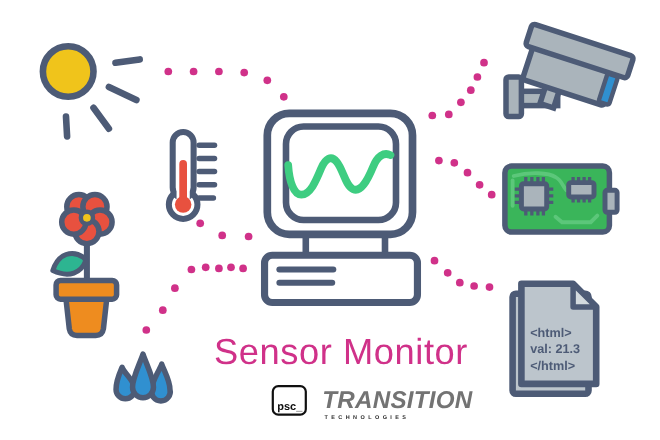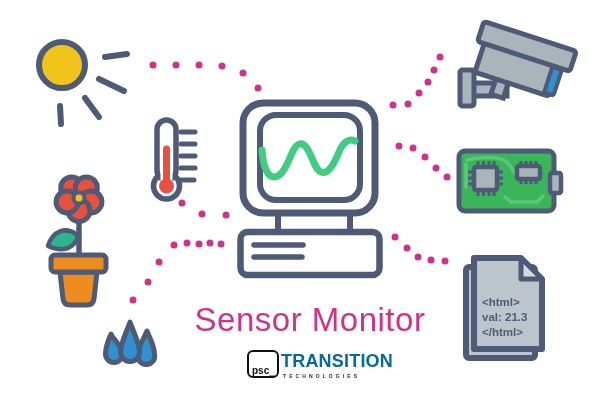--- a/index.html
+++ b/index.html
@@ -2,25 +2,25 @@
 <html style="--c-outline: #4d5b76; --c-magenta: #d03189; --c-sun: #f0c41b; --c-red: #e8513f; --c-orange: #ee8c1f; --c-water: #3090d0; --c-wave: #3ecd81; --c-board: #3ab55a; --c-trace: #5cc77a; --c-gray: #aab4bb; --c-paper: #bcc5cc; --c-fold: #d3dade;"><head>
 <meta charset="utf-8">
 <style>
   html,body{margin:0;padding:0;background:#fff;}
   .canvas{position:relative;width:600px;height:400px;background:#ffffff;overflow:hidden;
           font-family:"Liberation Sans",sans-serif;}
   svg{position:absolute;left:0;top:0;}
   .ol{stroke:var(--c-outline);}
   .page-title{position:absolute;left:188px;top:289px;width:244px;text-align:center;
               font-size:33px;font-weight:400;letter-spacing:.5px;color:var(--c-magenta);margin-top:12px;}
-  .logo{position:absolute;left:247px;top:350px;display:flex;gap:2px;align-items:flex-start;}
+  .logo{position:absolute;left:247px;top:350px;display:flex;gap:14px;align-items:flex-start;}
   .logo-box{width:28px;height:24px;border:2.5px solid #101010;border-radius:6px;
             position:relative;background:#fff;}
   .logo-box span{position:absolute;left:3px;bottom:0;font-size:10px;font-weight:bold;color:#101010;}
-  .brand{font-size:18px;font-weight:bold;color:#0369a1;line-height:1.05;
+  .brand{font-size:22px;font-weight:bold;font-style:italic;color:#737373;line-height:1.05;
          letter-spacing:.2px;padding-top:2px;}
   .sub{font-size:5px;font-weight:bold;color:#2b2b2b;letter-spacing:3.1px;margin-top:2px;margin-left:2px;}
   .doc-text{font-family:"Liberation Sans",sans-serif;font-size:11.5px;font-weight:bold;
             fill:var(--c-outline);}
 </style>
 </head>
 <body>
 
 <div class="canvas">
   <svg width="600" height="400" viewBox="0 0 600 400">

